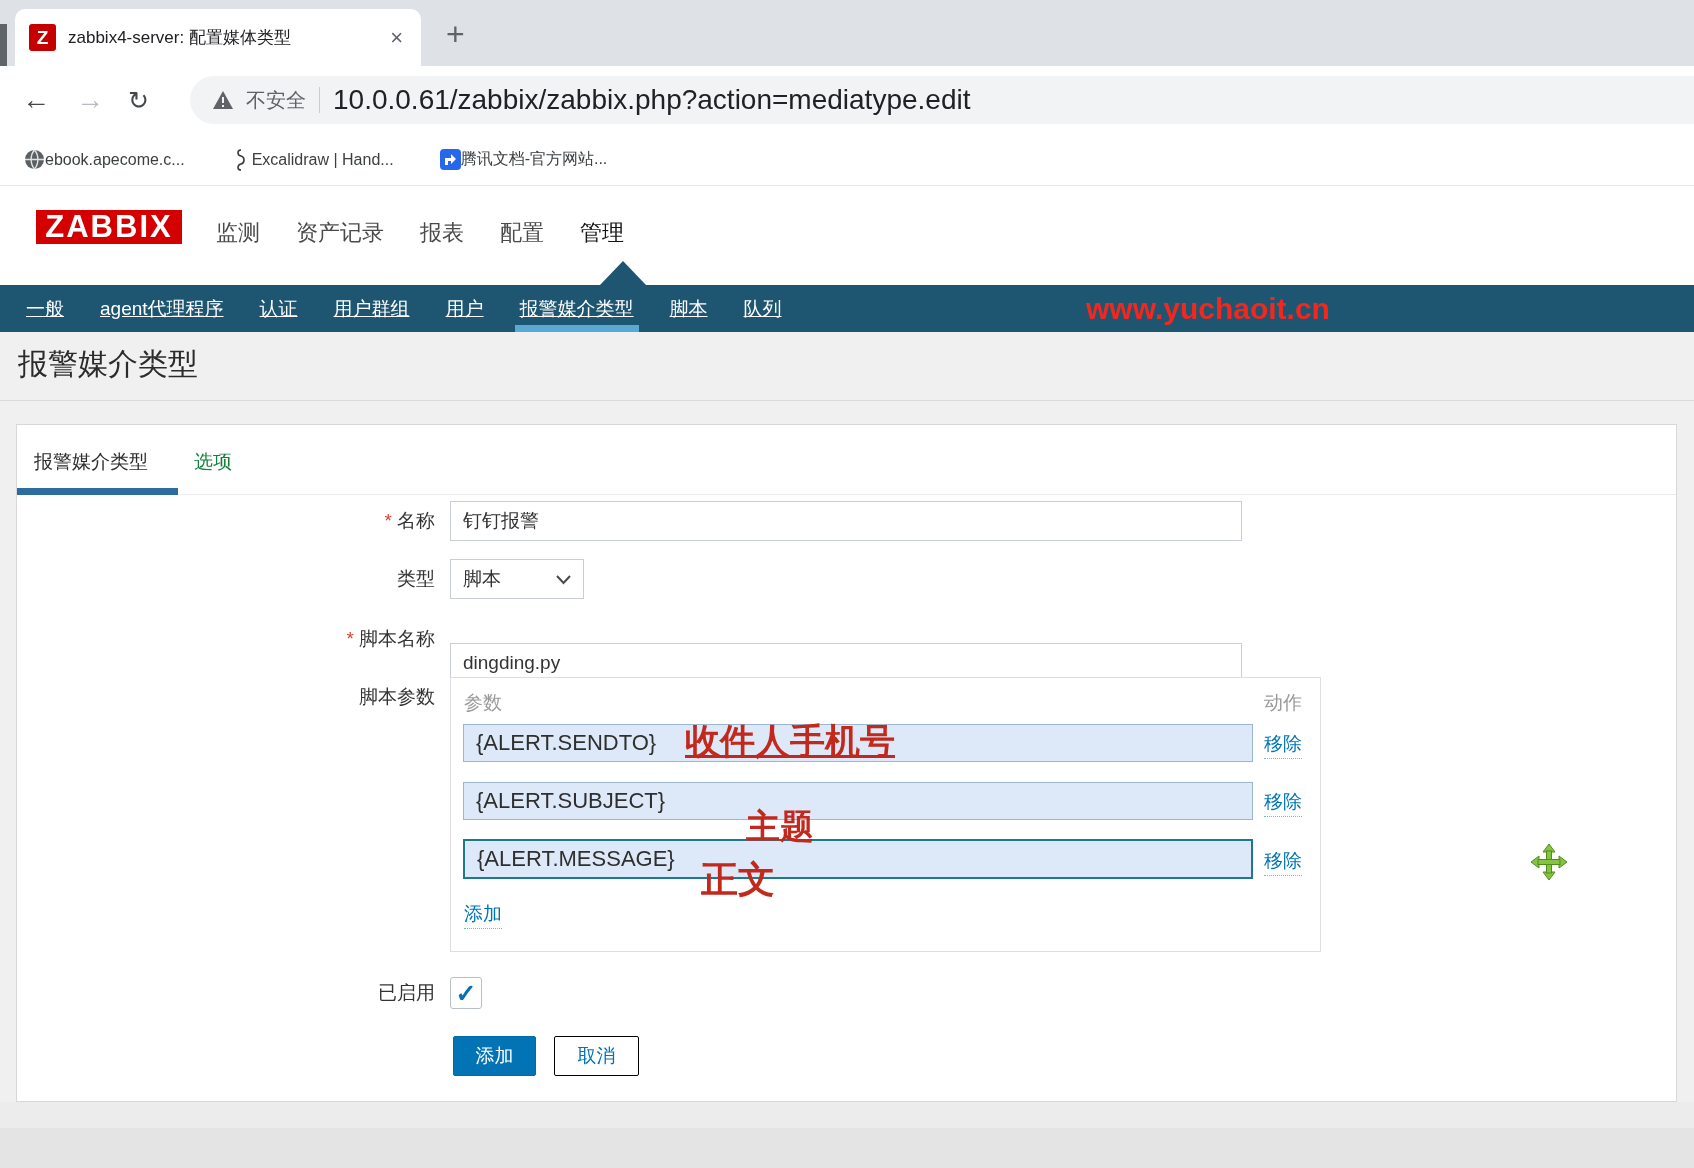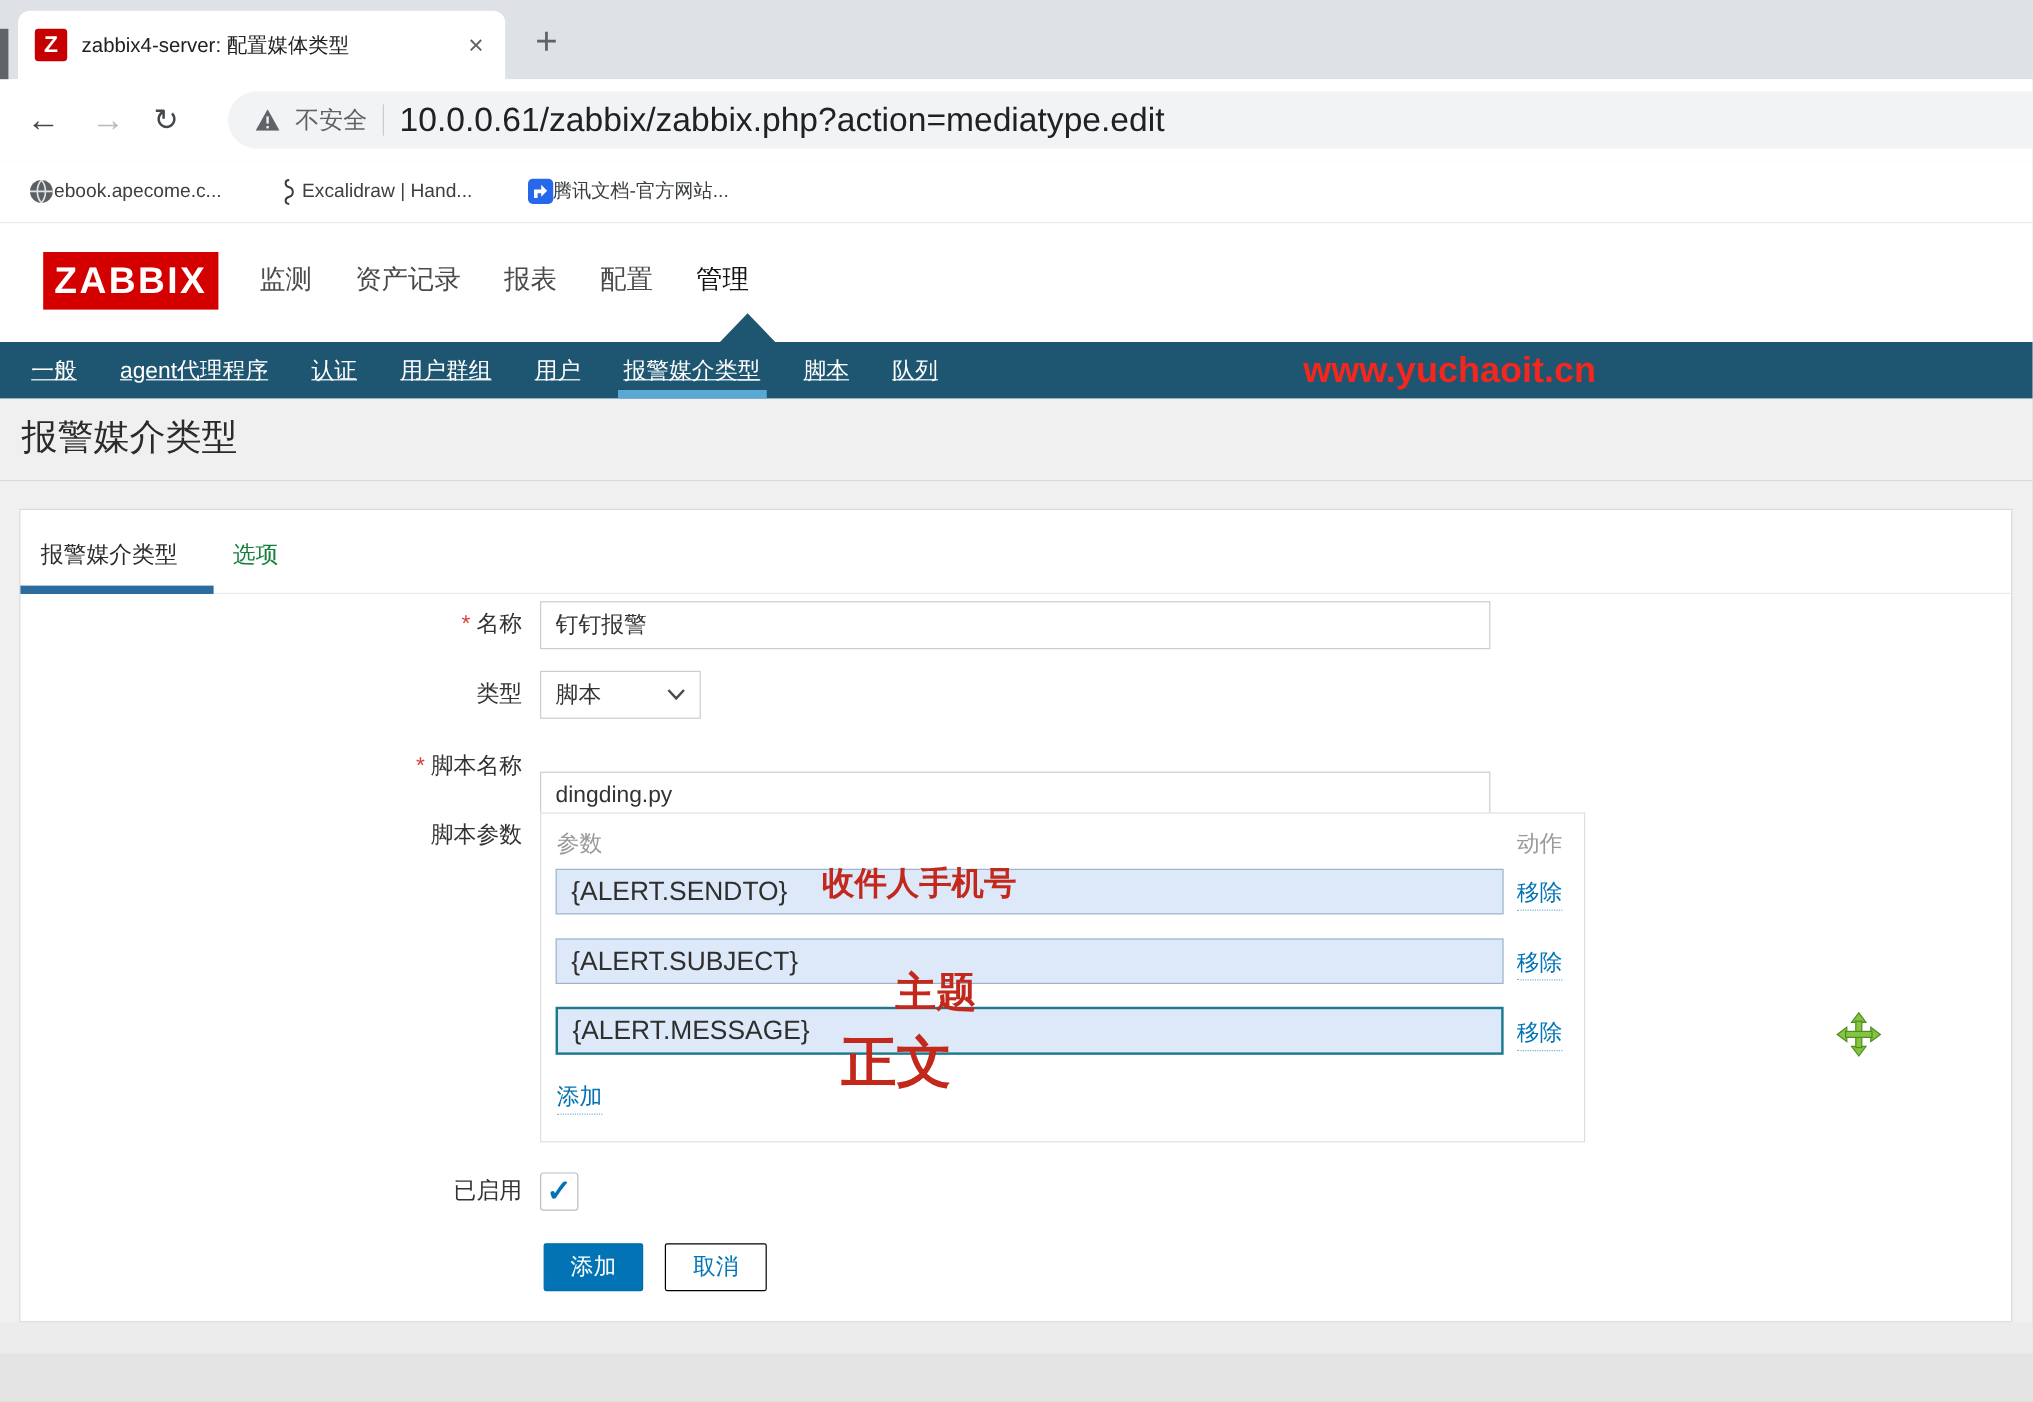--- a/index.html
+++ b/index.html
@@ -28,21 +28,21 @@
   .warn-text { font-size:20px; color:#5f6368; }
   .omni-sep { width:1px; height:26px; background:#c8cbcf; }
   .url { font-size:28px; color:#202124; white-space:nowrap; }
   .bookmarks { position:absolute; top:134px; left:0; right:0; height:52px; background:#fff;
                border-bottom:1px solid #e8eaed; display:flex; align-items:center; padding-left:24px; gap:46px; }
   .bm { display:flex; align-items:center; font-size:16px; color:#3c4043; }
   .bm-ico { width:21px; height:21px; flex:none; display:flex; align-items:center; justify-content:center; }
   .tdocs { width:21px; height:21px; background:#2767e9; border-radius:4px; display:flex; align-items:center; justify-content:center; }
   
   .zbx-header { position:absolute; top:186px; left:0; right:0; height:99px; background:#fff; }
-  .zbx-logo { position:absolute; left:36px; top:24px; width:146px; height:48px; background:#d40000;
+  .zbx-logo { position:absolute; left:36px; top:24px; width:146px; height:34px; background:#d40000;
               color:#fff; font-size:31px; font-weight:600; letter-spacing:2px;
               display:flex; align-items:center; justify-content:center;text-align:right; }
   .main-nav { position:absolute; left:216px; top:24px; height:45px; display:flex; gap:36px;
               align-items:center; font-size:22px; color:#4a4a4a; }
   .main-nav .mni.active { color:#141414; }
   .zbx-subnav { position:absolute; top:285px; left:0; right:0; height:47px; background:#1e5570; }
   .subnav-notch { position:absolute; left:600px; top:-24px; width:0; height:0;
                   border-left:23px solid transparent; border-right:23px solid transparent;
                   border-bottom:24px solid #1e5570; }
   .subnav-items { display:flex; height:100%; padding-left:26px; gap:36px; font-size:19px; color:#fff; }
@@ -70,23 +70,23 @@
   .fs-h { position:absolute; top:12px; font-size:19px; color:#9a9a9a; }
   .fs-h.ph { left:13px; } .fs-h.ah { left:813px; }
   .p-in { position:absolute; left:12px; width:790px; height:38px; background:#dde9f8; border:1px solid #9db6cf;
           font-size:22px; color:#2f2f2f; padding:0 12px; font-family:"Liberation Sans",sans-serif; }
   .p1 { top:46px; } .p2 { top:104px; } .p3 { top:161px; height:40px; border:2px solid #1d7a8e; }
   .link { color:#0274b5; border-bottom:1px dotted #7fb4d4; padding-bottom:1px; font-size:19px; }
   .rm { position:absolute; left:813px; }
   .rm1 { top:53px; } .rm2 { top:111px; } .rm3 { top:170px; }
   .add-link { position:absolute; left:13px; top:223px; }
   .ann { position:absolute; color:#c2281c; font-weight:bold; z-index:5; white-space:nowrap; }
-  .ann1 { left:234px; top:40px; font-size:27px; }
+  .ann1 { left:234px; top:40px; font-size:35px;text-decoration:underline; }
   .ann2 { left:295px; top:126px; font-size:34px; }
-  .ann3 { left:250px; top:177px; font-size:46px; }
+  .ann3 { left:250px; top:177px; font-size:37px; }
   .chk { position:absolute; left:433px; top:552px; width:32px; height:32px; background:#fff;
          border:1px solid #b9bfc4; border-radius:3px; display:flex; align-items:center; justify-content:center; }
   .chk-mark { color:#0274b5; font-size:25px; font-weight:bold; line-height:1; }
   .btn { position:absolute; top:611px; height:40px; font-size:19px; font-family:"Liberation Sans",sans-serif;
          display:flex; align-items:center; justify-content:center; border-radius:2px; }
   .btn-submit { left:436px; width:83px; background:#0274b5; border:1px solid #026ca7; color:#fff; }
   .btn-cancel { left:537px; width:85px; background:#fff; border:1px solid #000000; color:#0274b5; }
   .band1 { position:absolute; top:1102px; left:0; right:0; height:26px; background:#ececec; }
   .band2 { position:absolute; top:1128px; left:0; right:0; height:40px; background:#e4e4e4; }
   .move-cursor { position:absolute; left:1530px; top:843px; }

